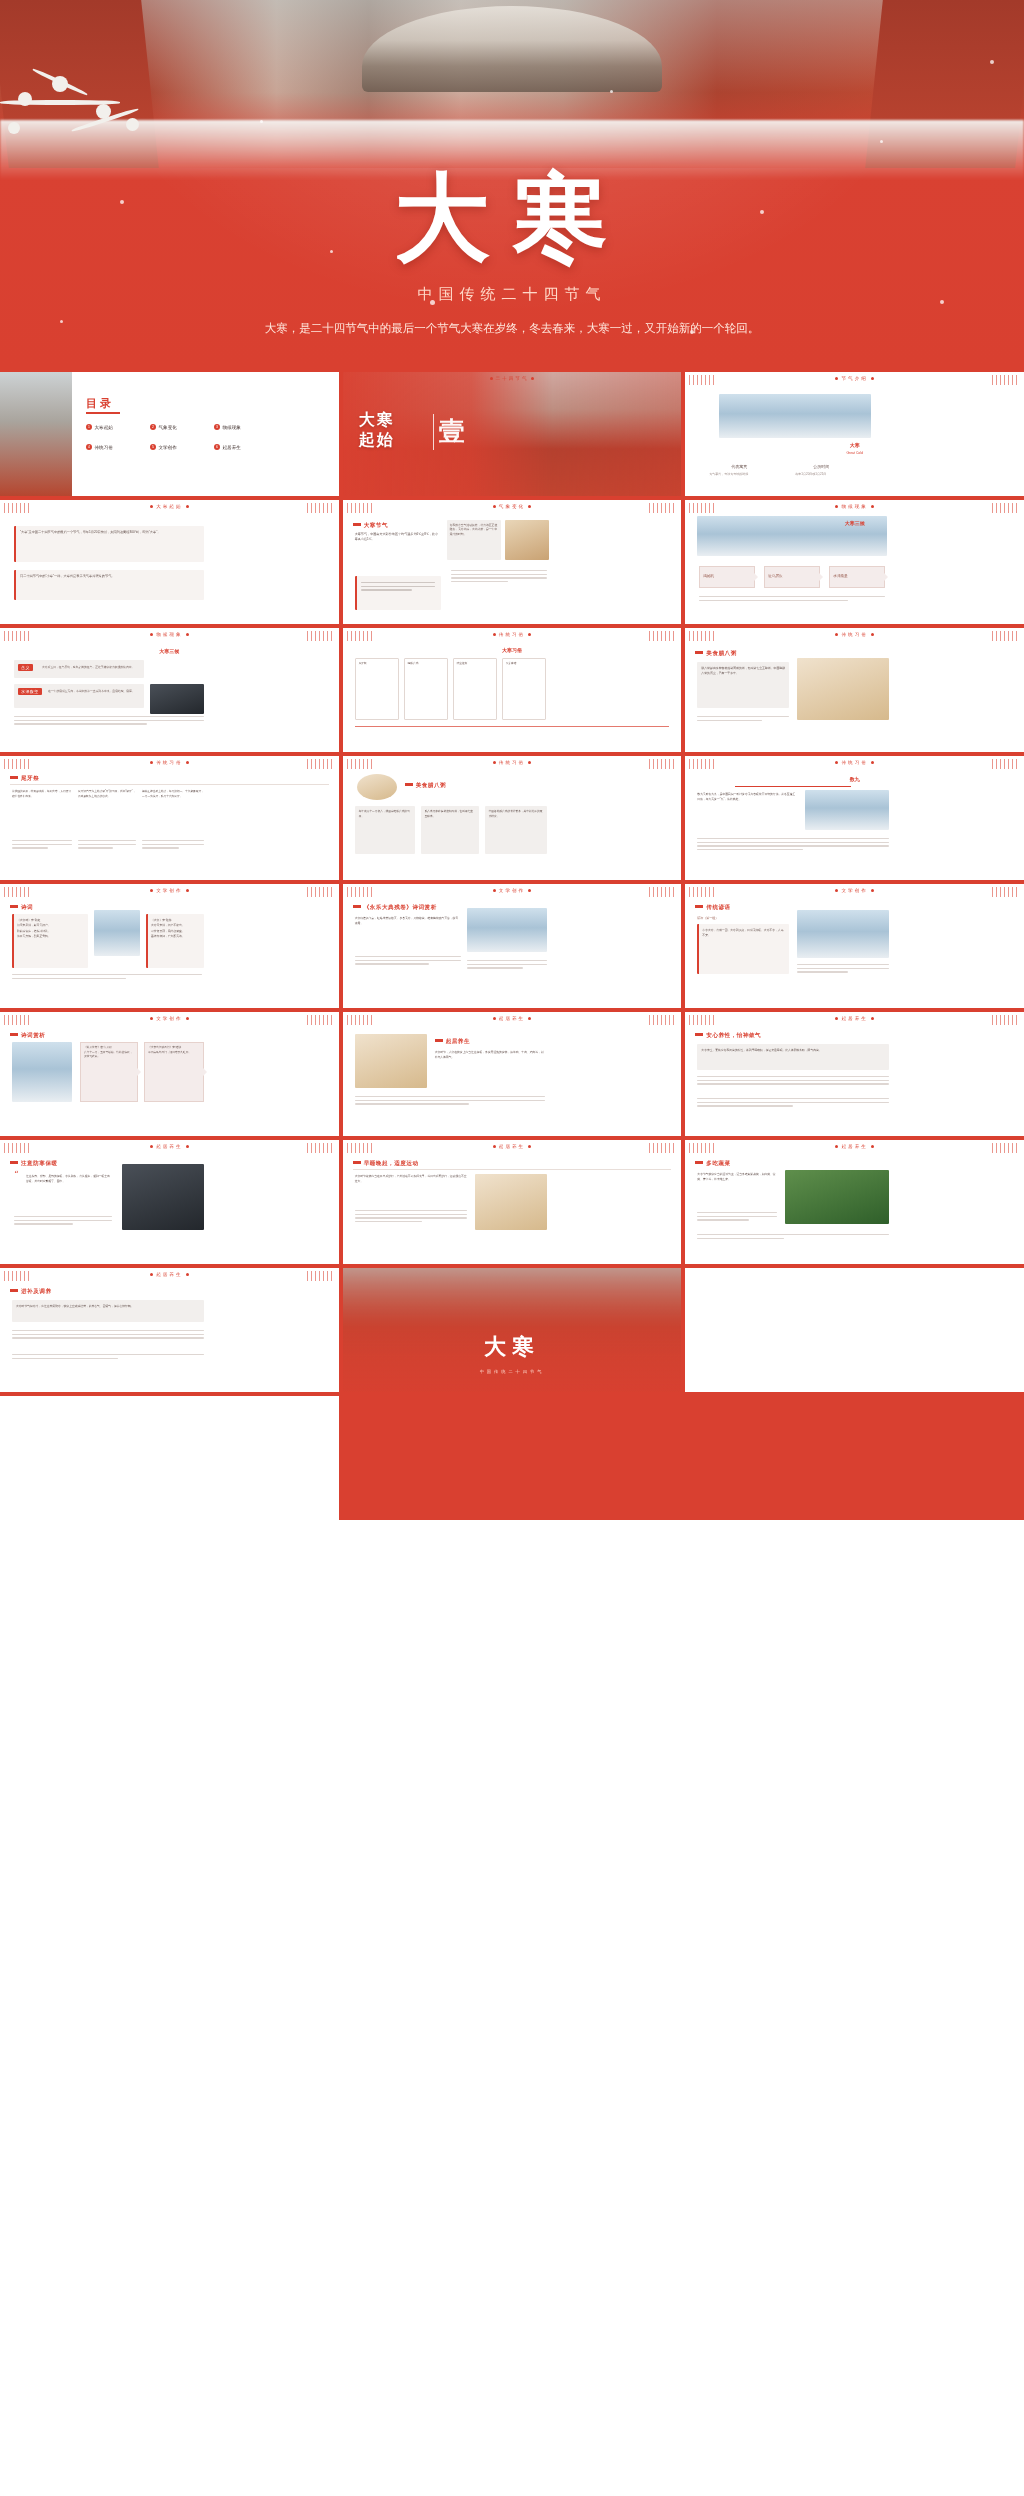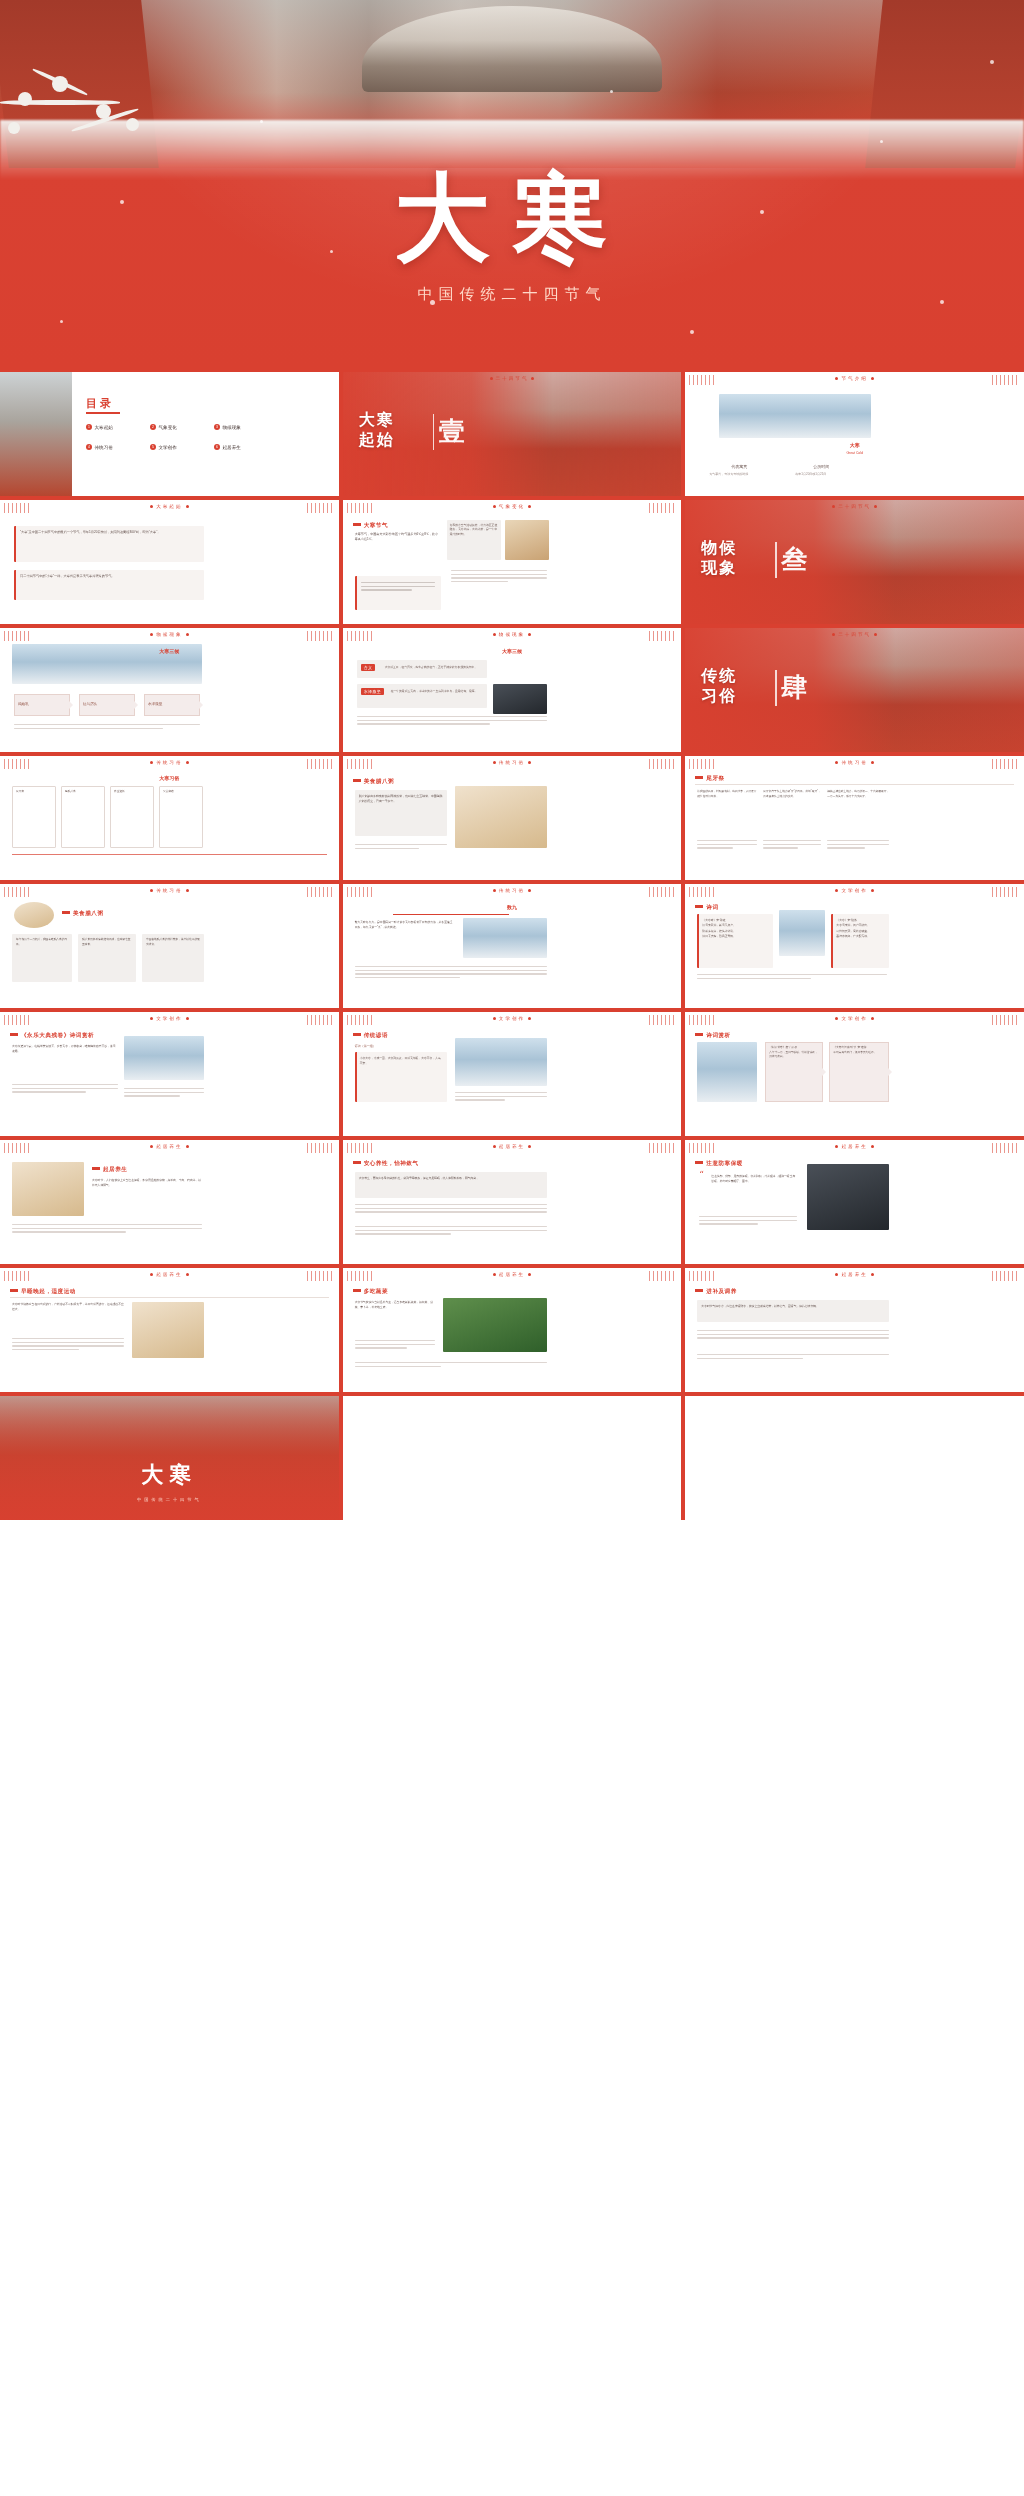--- a/index.html
+++ b/index.html
@@ -239,20 +239,21 @@
     <div class="snowflake" style="left:880px;top:140px;width:3px;height:3px;"></div>
     <div class="snowflake" style="left:940px;top:300px;width:4px;height:4px;"></div>
     <div class="snowflake" style="left:330px;top:250px;width:3px;height:3px;"></div>
     <div class="snowflake" style="left:520px;top:180px;width:3px;height:3px;"></div>
     <div class="snowflake" style="left:690px;top:330px;width:4px;height:4px;"></div>
     <div class="snowflake" style="left:60px;top:320px;width:3px;height:3px;"></div>
     <div class="snowflake" style="left:990px;top:60px;width:4px;height:4px;"></div>
 
     <div class="title">大寒</div>
     <div class="subtitle">中国传统二十四节气</div>
+    <div class="desc">大寒，是二十四节气中的最后一个节气大寒在岁终，冬去春来，大寒一过，又开始新的一个轮回。</div>
   </div>
 
   <div class="grid">
 
     <div class="slide">
       <div class="halfimg"></div>
       <div class="toc-title" style="left:86px;">目录</div>
       <div class="toc-bar" style="left:86px;"></div>
       <div class="toc-item" style="left:86px;top:52px;"><span class="n">1</span><span>大寒起始</span></div>
       <div class="toc-item" style="left:150px;top:52px;"><span class="n">2</span><span>气象变化</span></div>
@@ -326,31 +327,20 @@
           <i style="width:70%"></i>
         </div>
       <div class="lines light" style="left:108px;top:70px;width:96px;">
           <i></i>
           <i></i>
           <i></i>
           <i style="width:60%"></i>
         </div>
     </div>
 
-    <div class="slide sect">
-      <div class="bg"></div>
-      <div class="mhead">
-          <span class="dot"></span>
-          <span>二十四节气</span>
-          <span class="dot"></span>
-        </div>
-      <div class="bigtitle">物候<br>现象</div>
-      <div class="vbar"></div>
-      <div class="numeral">叁</div>
-    </div>
 
     <div class="slide">
       <div class="mhead">
           <span class="dot"></span>
           <span>物候现象</span>
           <span class="dot"></span>
         </div>
       <div class="corner-l"></div>
         <div class="corner-r"></div>
       <div class="ph snow" style="left:12px;top:16px;width:190px;height:40px;"></div>
@@ -383,31 +373,20 @@
       <div class="tag" style="left:18px;top:60px;">水泽腹坚</div>
       <div style="position:absolute;left:48px;top:61px;width:92px;font-size:2.8px;line-height:1.6;color:#6b5550;">在一年的最后五天内，水域中的冰一直冻到水中央，且最结实、最厚。</div>
       <div class="ph dark" style="left:150px;top:56px;width:54px;height:30px;"></div>
       <div class="lines light" style="left:14px;top:88px;width:190px;">
           <i></i>
           <i></i>
           <i style="width:70%"></i>
         </div>
     </div>
 
-    <div class="slide sect">
-      <div class="bg"></div>
-      <div class="mhead">
-          <span class="dot"></span>
-          <span>二十四节气</span>
-          <span class="dot"></span>
-        </div>
-      <div class="bigtitle">传统<br>习俗</div>
-      <div class="vbar"></div>
-      <div class="numeral">肆</div>
-    </div>
 
     <div class="slide">
       <div class="mhead">
           <span class="dot"></span>
           <span>传统习俗</span>
           <span class="dot"></span>
         </div>
       <div class="corner-l"></div>
         <div class="corner-r"></div>
       <div class="centerlabel" style="left:0;right:0;top:19px;">大寒习俗</div>

